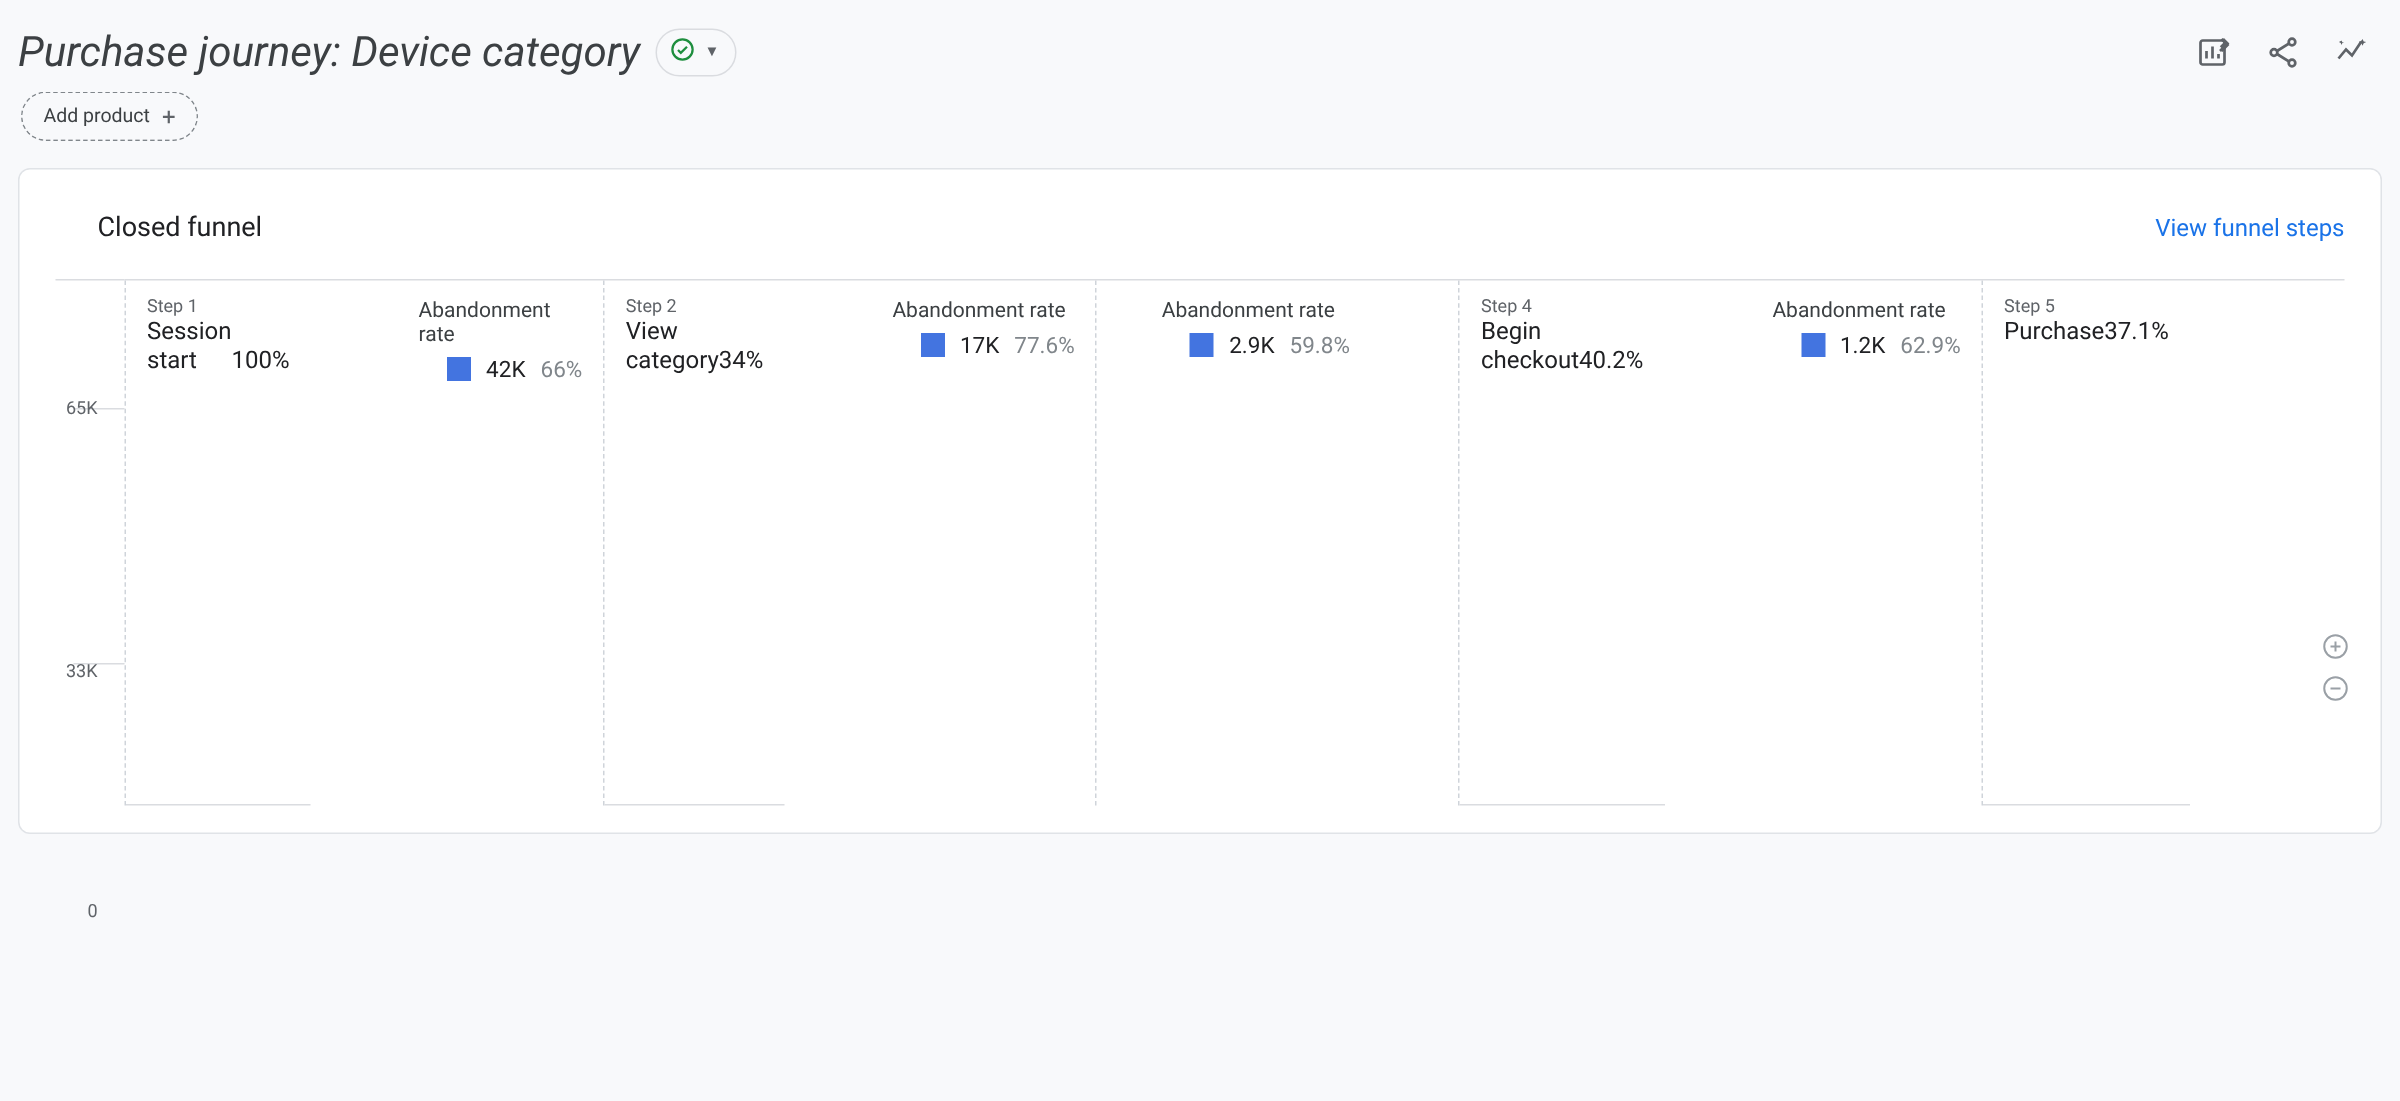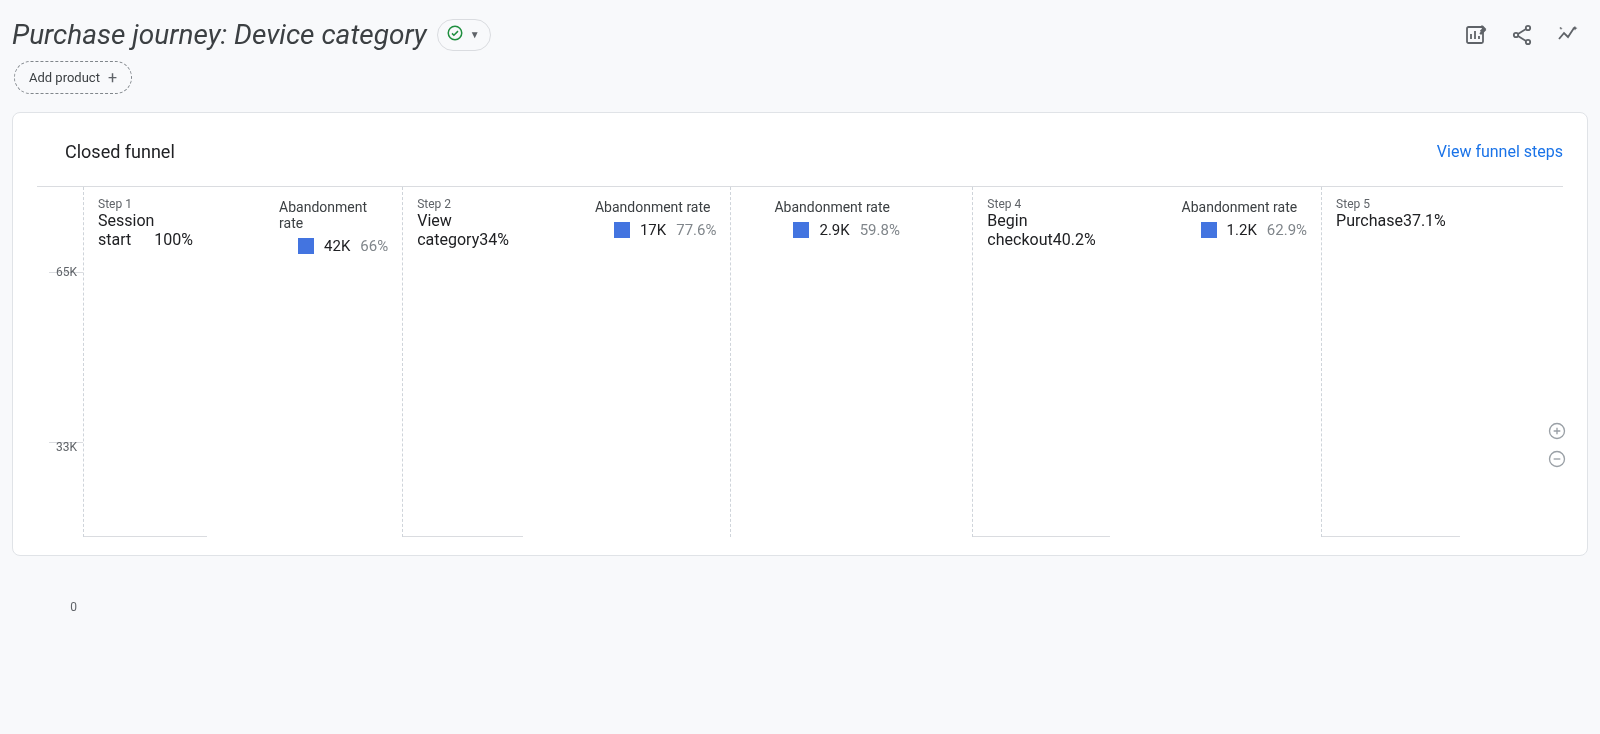--- a/index.html
+++ b/index.html
@@ -43,21 +43,21 @@
     }
     .card-head { display: flex; align-items: center; justify-content: space-between; margin-bottom: 24px; }
     .closed-funnel { font-size: 18px; color: #202124; padding-left: 28px; }
     .view-steps { color: #1a73e8; font-size: 16px; cursor: pointer; }
     .chart-wrap { position: relative; display: flex; }
     .yaxis {
       width: 46px; flex: none;
       position: relative;
       border-top: 1px solid #dadce0;
     }
-    .ytick { position: absolute; right: 6px; transform: translateY(-50%); font-size: 12px; color: #5f6368; }
+    .ytick { position: absolute; right: 18px; transform: translateY(-50%); font-size: 12px; color: #5f6368; }
     .ytick-line { position: absolute; right: 0; width: 34px; border-top: 1px solid #dadce0; }
     .steps {
       flex: 1;
       display: grid;
       grid-template-columns: repeat(5, 1fr);
       border-top: 1px solid #dadce0;
     }
     .step {
       border-left: 1px dashed #cfd4da;
       position: relative;

